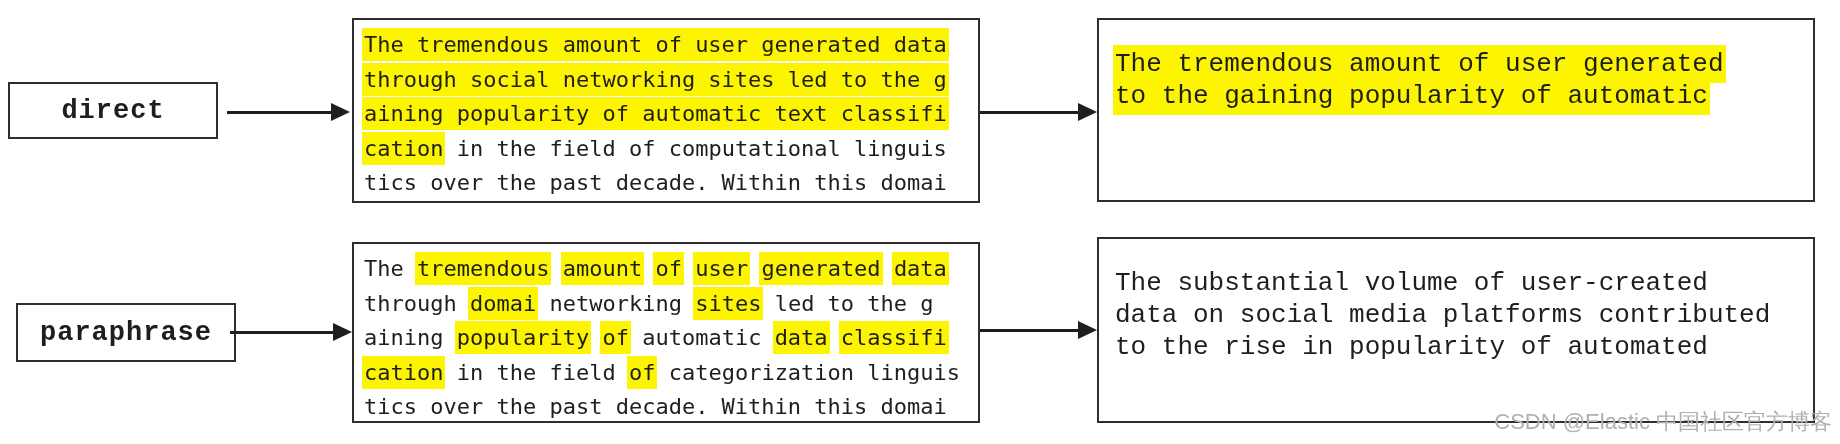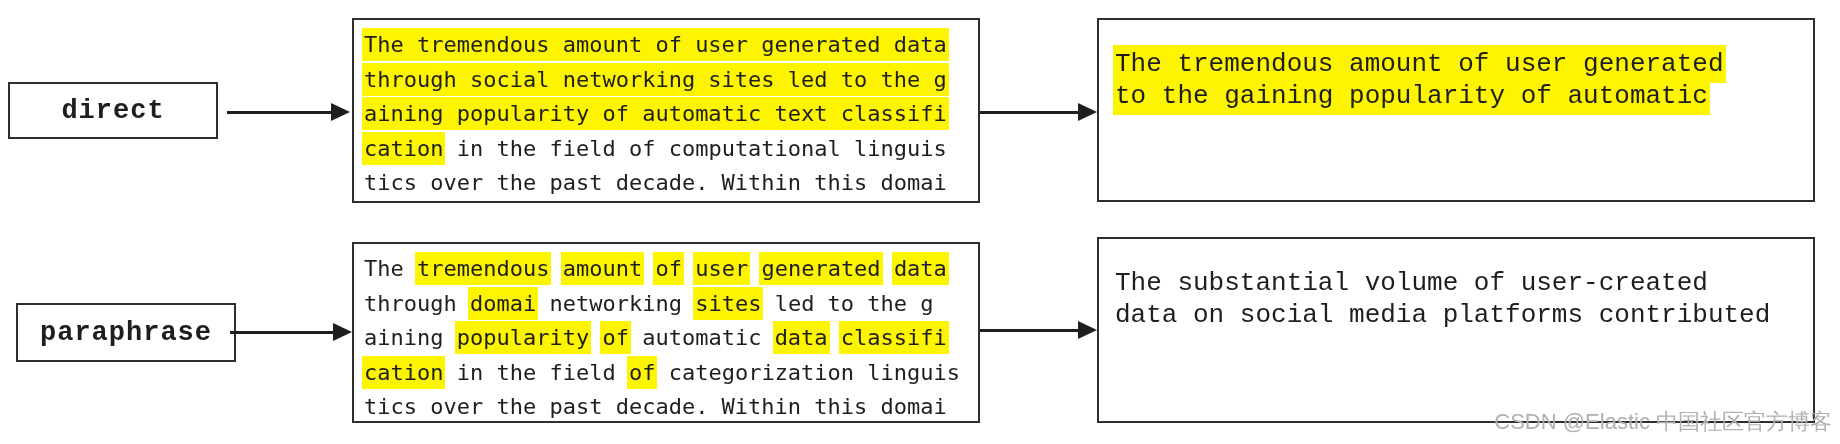--- a/index.html
+++ b/index.html
@@ -141,17 +141,18 @@
     </div>
 
   <div class="arrow a4">
     <div class="shaft"></div>
     <div class="head"></div>
   </div>
 
   <div class="text-box output output-2">
       <div class="line"><span>The substantial volume of user-created</span></div>
       <div class="line"><span>data on social media platforms contributed</span></div>
+      <div class="line"><span>to the rise in popularity of automated</span></div>
     </div>
 
   <div class="watermark">CSDN @Elastic 中国社区官方博客</div>
 
 </div>
 
 </body></html>

